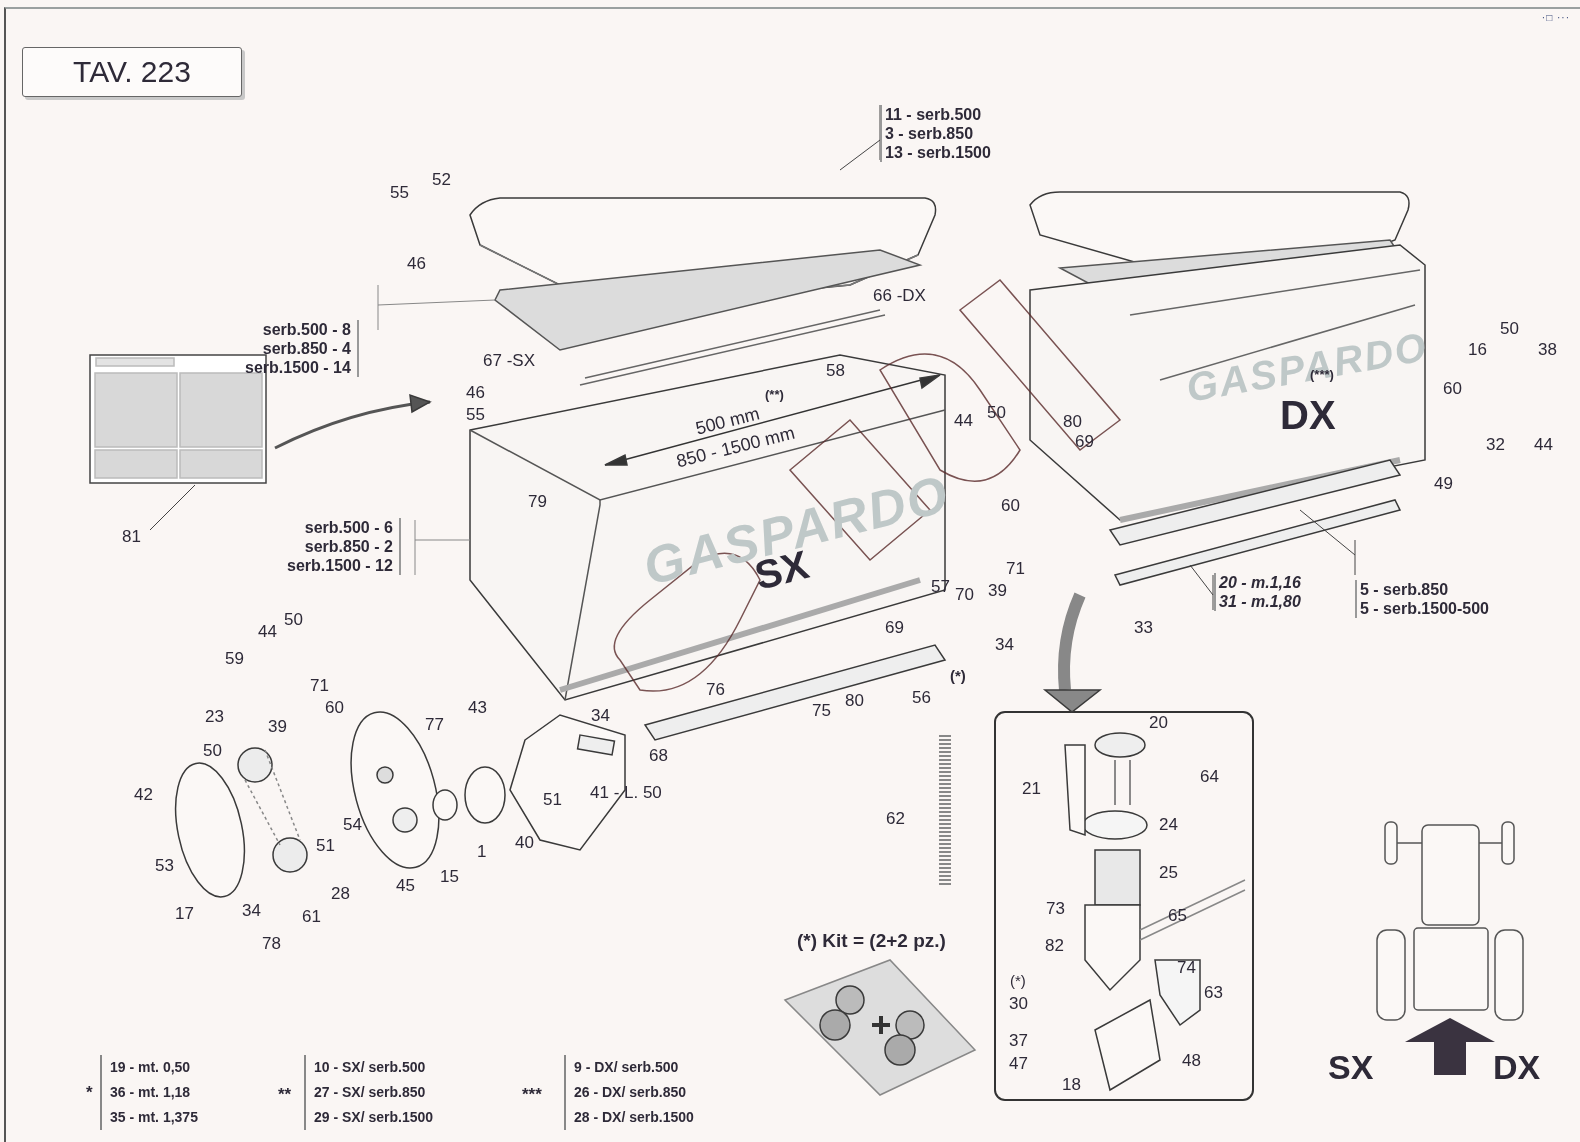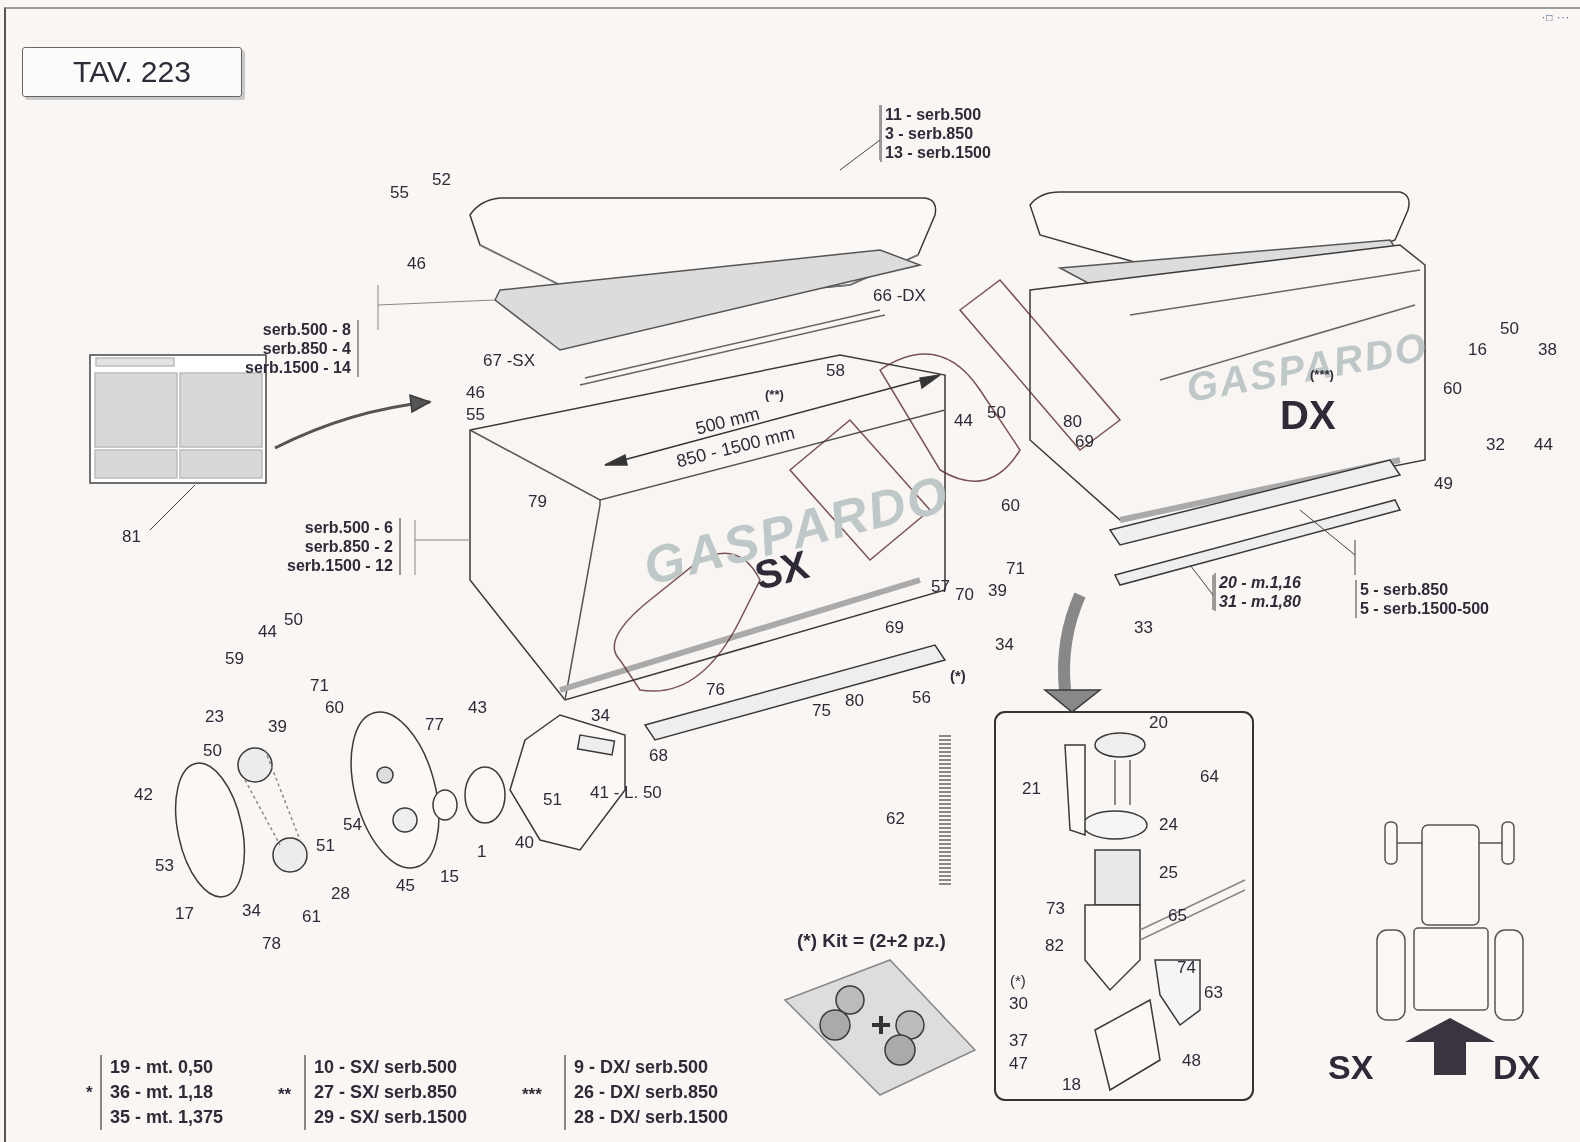--- a/index.html
+++ b/index.html
@@ -5,21 +5,21 @@
   html,body{margin:0;padding:0;background:#faf6f4;}
   body{width:1580px;height:1142px;position:relative;overflow:hidden;font-family:"Liberation Sans",sans-serif;color:#2e2a38;}
   .frame{position:absolute;left:4px;top:7px;width:1590px;height:1150px;border-left:2px solid #555;border-top:2px solid #9aa0a0;}
   .title-box{position:absolute;left:22px;top:25px;width:218px;height:48px;border:1.5px solid #666;border-radius:3px;background:#fdfbfa;box-shadow:3px 3px 0 #c8c8c8;display:flex;align-items:center;justify-content:center;font-size:30px;color:#2e2a38;margin-top:22px;}
   .topright{position:absolute;right:10px;top:12px;font-size:10px;color:#3a4a7a;letter-spacing:1px;}
   svg.draw{position:absolute;left:0;top:0;}
   .lbl{position:absolute;font-size:17px;color:#2e2a38;white-space:nowrap;line-height:1;}
   .blk{position:absolute;font-weight:bold;font-size:16px;line-height:19px;color:#2e2a38;white-space:nowrap;}
   .blk.bar{border-left:2px solid #999;padding-left:3px;}
   .blk.right{text-align:right;border-right:2px solid #999;padding-right:6px;}
-  .leg{position:absolute;font-weight:bold;font-size:18px;line-height:25px;white-space:nowrap;border-left:2px solid #888;padding-left:8px;}
+  .leg{position:absolute;font-weight:bold;font-size:14px;line-height:25px;white-space:nowrap;border-left:2px solid #888;padding-left:8px;}
   .star{position:absolute;font-weight:bold;font-size:17px;}
   .big{position:absolute;font-weight:bold;font-family:"Liberation Sans",sans-serif;}
   .kit{position:absolute;left:797px;top:930px;font-weight:bold;font-size:19px;}
 </style>
 </head>
 <body>
 
 <div class="frame"></div>
 <div class="title-box">TAV. 223</div>
 <div class="topright">·□ ···</div>

